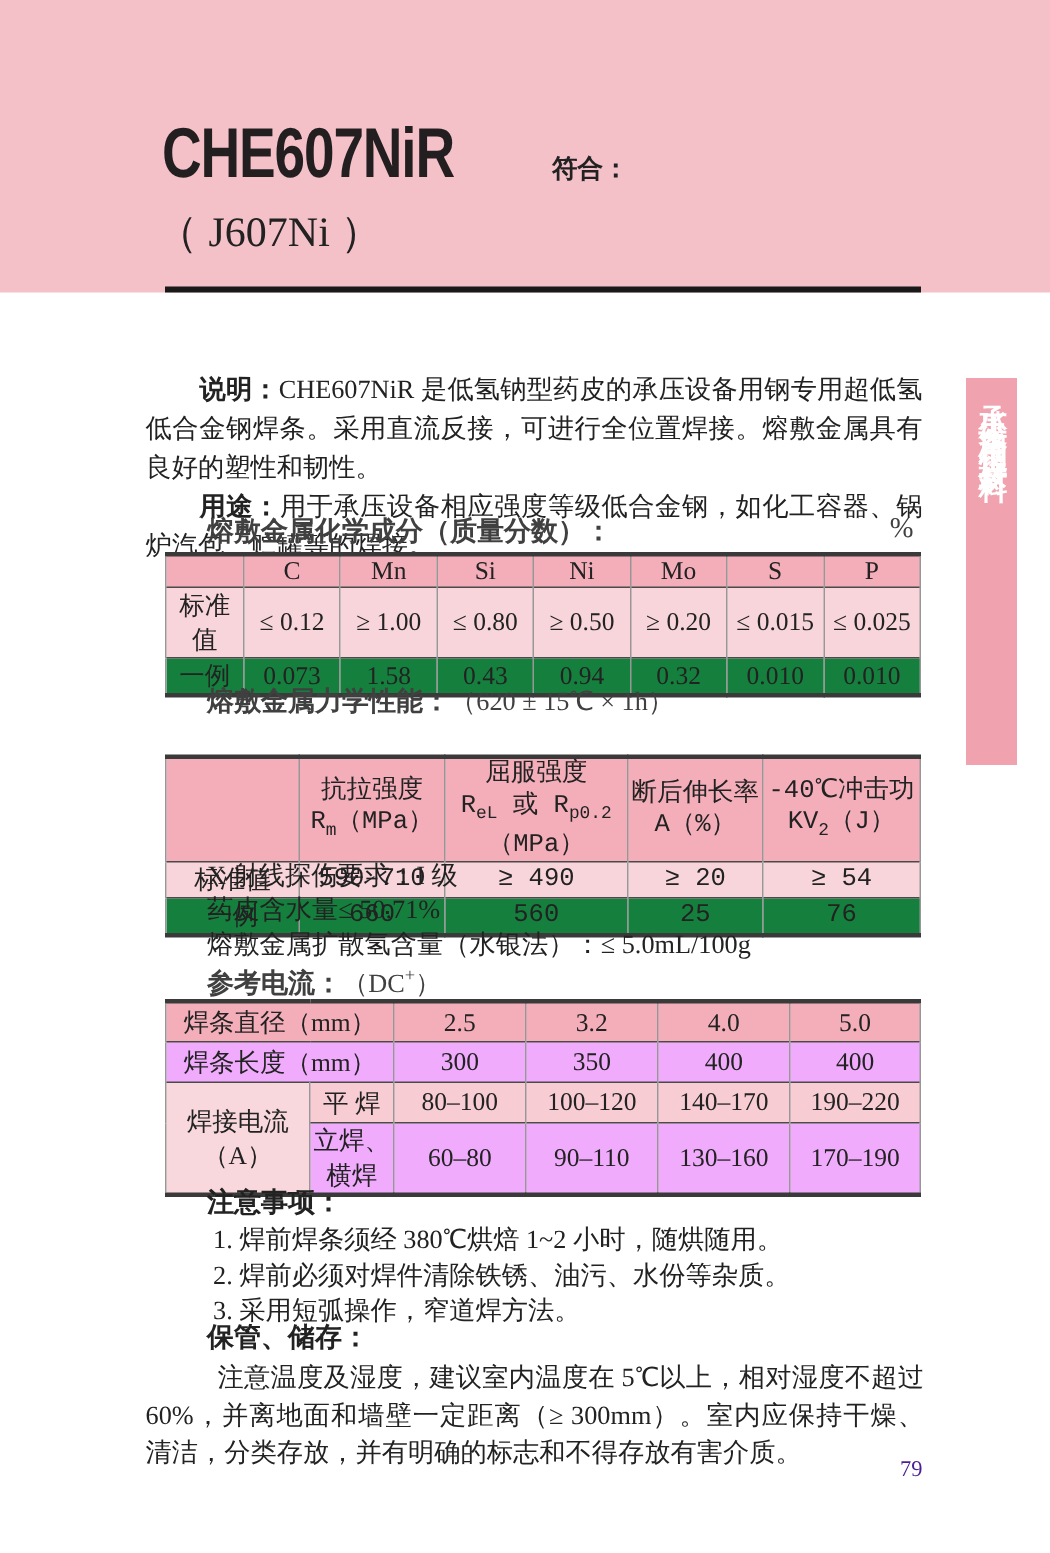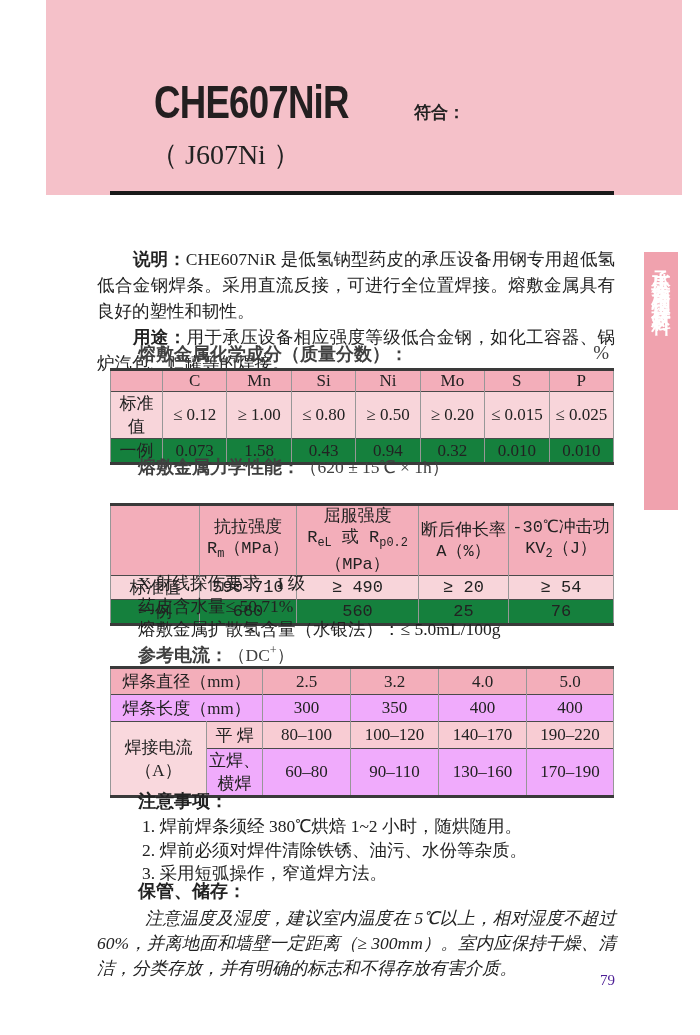--- a/index.html
+++ b/index.html
@@ -6,21 +6,21 @@
   html,body { width:700px; height:1035px; }
   body {
     position:relative;
     background:#ffffff;
     font-family:"Liberation Serif", serif;
     color:#222;
     overflow:hidden;
   }
 
   
-  .header-band { position:absolute; left:0; top:0; width:636px; height:195px; background:#f5c1c9;margin-left:46px; }
+  .header-band { position:absolute; left:0; top:0; width:700px; height:195px; background:#f5c1c9; }
   .brand-title {
     position:absolute; left:108px; top:74px;
     font-family:"Liberation Sans", sans-serif; font-weight:bold;
     font-size:47px; letter-spacing:-1px; color:#231f20;
     transform:scaleX(.78); transform-origin:left center; white-space:nowrap;
   }
   .brand-sub { position:absolute; left:104px; top:136px; font-size:28px; color:#222; white-space:nowrap; }
   .conform { position:absolute; left:368px; top:100px; display:flex; }
   .conform-label { font-family:"Liberation Sans", sans-serif; font-weight:bold; font-size:17px; line-height:26px; white-space:nowrap; }
   .conform-list { font-size:17px; line-height:26px; margin-left:8px; white-space:nowrap; }
@@ -75,21 +75,21 @@
   .cur-table { top:666px; }
   .cur-table td { height:27px; }
 
   
   .xray-block { position:absolute; left:138px; top:572px; font-size:17.5px; line-height:23px; }
   .notes-block { position:absolute; left:138px; top:789px; width:480px; }
   .notes-title, .stor-title { font-family:"Liberation Sans", sans-serif; font-weight:bold; font-size:18px; }
   .notes-items { font-size:17.5px; line-height:23.5px; margin-top:2px; padding-left:4px; }
   .stor-block { position:absolute; left:97px; top:879px; width:519px; }
   .stor-title { padding-left:41px; }
-  .stor-text { font-size:17.5px; line-height:25px; text-align:justify; text-indent:48px; margin-top:3px;font-style:italic; }
+  .stor-text { font-size:17.5px; line-height:25px; text-align:justify; text-indent:48px; margin-top:3px; }
 
   .page-num { position:absolute; left:600px; top:972px; font-size:15px; color:#4c1d95; }
 </style>
 </head>
 <body>
 
 <div class="header-band">
   <div class="brand-title">CHE607NiR</div>
   <div class="brand-sub">（ J607Ni ）</div>
   <div class="conform">
@@ -168,21 +168,21 @@
     </td>
     <td>
       <span>屈服强度</span><br>
       <span>R</span><sub>eL</sub><span> 或 R</span><sub>p0.2</sub><span>（MPa）</span>
     </td>
     <td>
       <span>断后伸长率</span><br>
       <span>A（%）</span>
     </td>
     <td>
-      <span>-30℃冲击功</span><br>
+      <span>-40℃冲击功</span><br>
       <span>KV</span><sub>2</sub><span>（J）</span>
     </td>
   </tr>
   <tr class="dt bg-a">
     <td>标准值</td>
     <td>590–710</td>
     <td>≥ 490</td>
     <td>≥ 20</td>
     <td>≥ 54</td>
   </tr>

